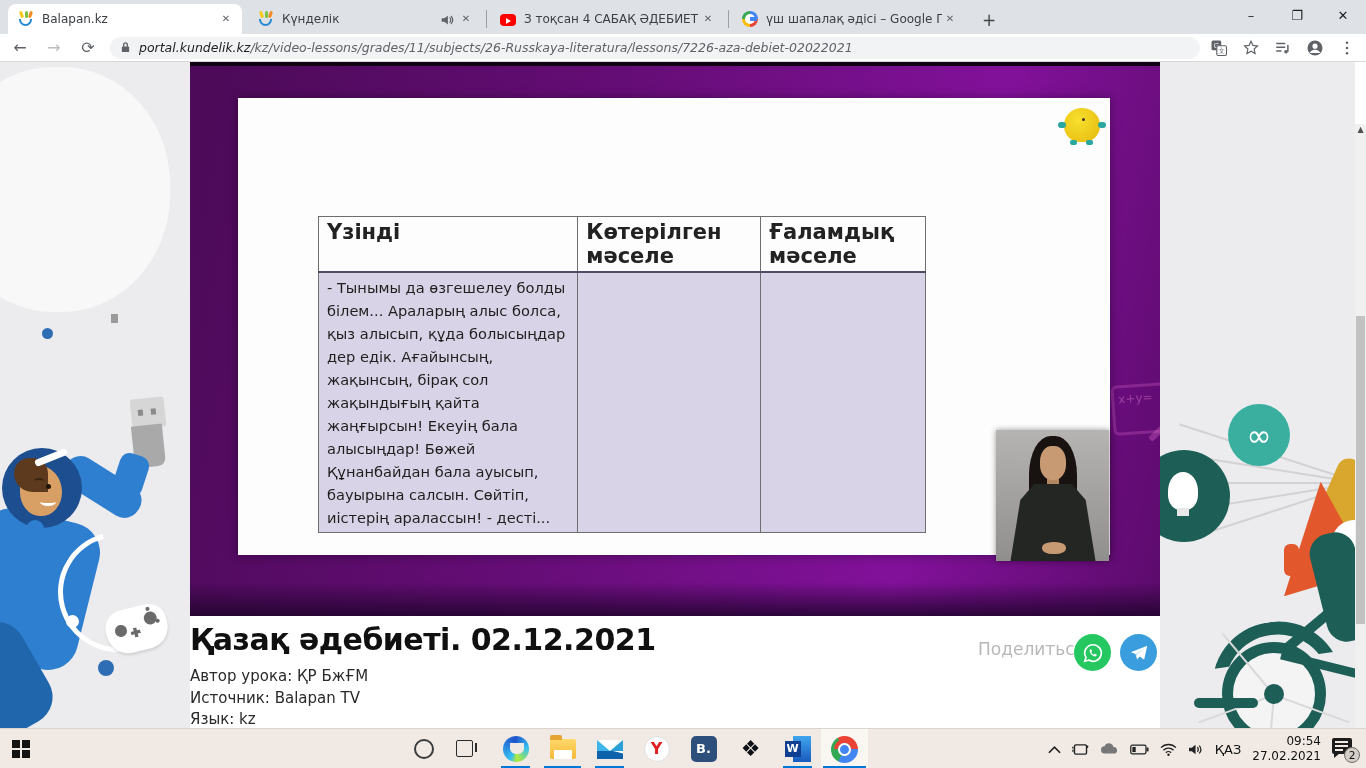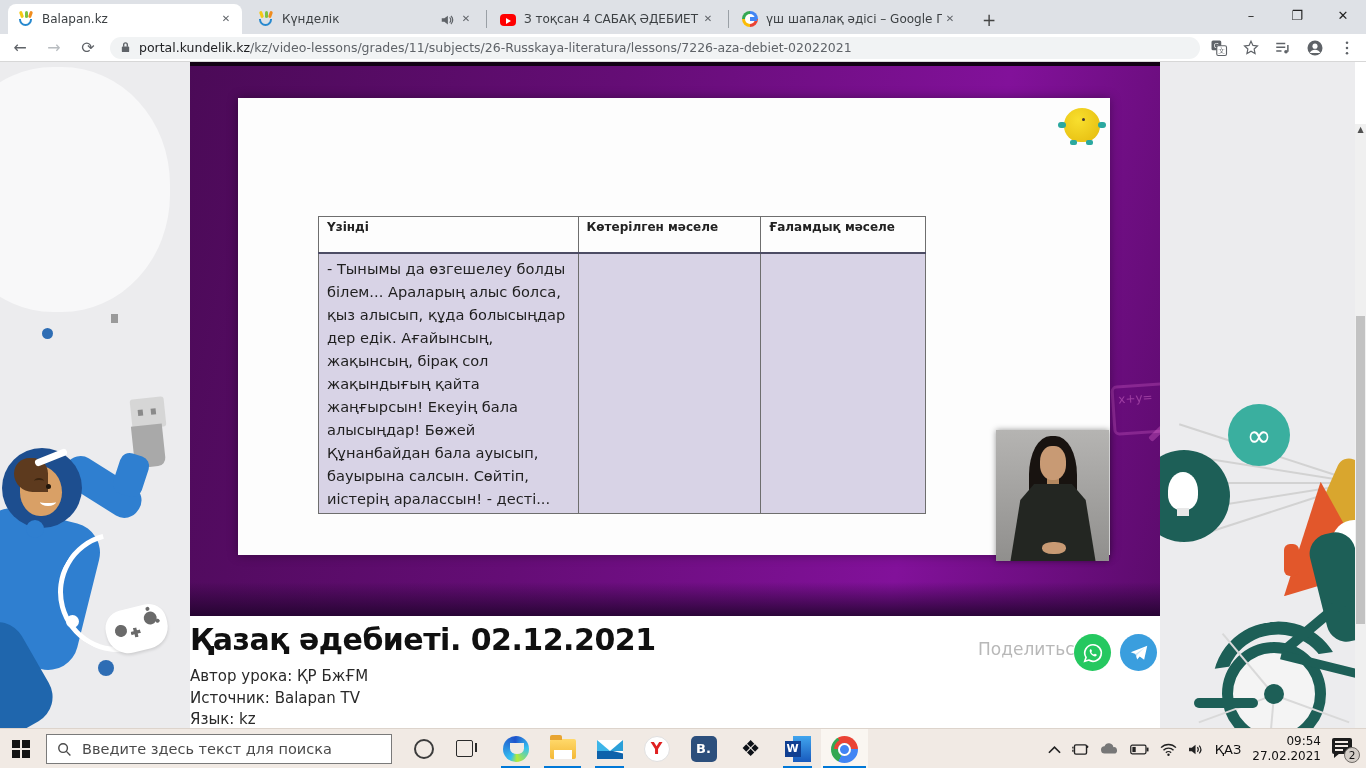--- a/index.html
+++ b/index.html
@@ -26,21 +26,21 @@
   .fav-google:after { content:""; position:absolute; left:8px; top:6px; width:7px; height:4px; background:#4285f4; }
   .tab-audio { width:14px; height:14px; margin-right:4px; flex:none; }
   .newtab-btn { position:absolute; left:976px; top:8px; width:26px; height:26px; text-align:center; line-height:24px; font-size:17px; color:#444; border-radius:50%; }
   .wincontrols { position:absolute; right:0; top:0; height:30px; display:flex; }
   .winbtn { width:46px; height:30px; display:flex; align-items:center; justify-content:center; color:#222; font-size:13px; }
 
   
   .toolbar { position:absolute; left:0; top:34px; width:1366px; height:28px; background:#fff; border-bottom:1px solid #d7d7d7; display:flex; align-items:center; }
   .navbtn { width:28px; height:24px; display:flex; align-items:center; justify-content:center; font-size:16px; color:#5f6368; margin-left:6px; }
   .navbtn.disabled { color:#b8bcc0; }
-  .omnibox { height:22px; flex:1; margin:0 10px 0 8px; background:#f1f3f4; border-radius:12px; display:flex; align-items:center; padding:0 10px; }
+  .omnibox { height:22px; flex:1; margin:0 10px 0 8px; background:#f1f3f4; border-radius:12px; display:flex; align-items:center; padding:0 10px;font-style:italic; }
   .omnibox .url { font-size:12.5px; color:#202124; white-space:nowrap; overflow:hidden; }
   .omnibox .url .path { color:#5f6368; }
   .tool-icons { display:flex; align-items:center; gap:14px; margin-right:10px; }
   .ticon { width:18px; height:18px; }
 
   
   .page { position:absolute; left:0; top:62px; width:1366px; height:666px; background:#fff; }
   .strip { position:absolute; top:0; height:666px; background:#ececee; overflow:hidden; }
   .strip.left { left:0; width:190px; }
   .strip.right { left:1160px; width:195px; }
@@ -109,21 +109,21 @@
   .video .topline { position:absolute; left:0; top:0; width:100%; height:4px; background:#120114; }
   .video .floor { position:absolute; left:0; bottom:0; width:100%; height:34px; background:linear-gradient(to top, rgba(30,3,42,.85), rgba(30,3,42,0)); }
   .board-icon { position:absolute; left:922px; top:322px; width:56px; height:50px; border:3px solid rgba(255,130,230,.22); border-radius:6px; transform:rotate(-4deg); color:rgba(255,150,235,.35); font-size:12px; padding:4px; }
   .board-icon .pencil { position:absolute; right:-6px; bottom:-4px; width:26px; height:6px; background:rgba(255,130,230,.28); border-radius:2px; transform:rotate(-40deg); }
 
   .slide { position:absolute; left:48px; top:36px; width:872px; height:457px; background:#fdfdfd; box-shadow:0 0 10px rgba(0,0,0,.35); }
   .slide-title { position:absolute; left:80px; top:38px; font-size:31px; font-weight:bold; color:#4b2683; }
   .slide-sub { position:absolute; left:80px; top:86px; font-size:17px; font-weight:bold; color:#1c1c1c; }
   .stable { position:absolute; left:80px; top:118px; width:608px; border-collapse:collapse; }
   .stable th, .stable td { border:1.5px solid #6e6e6e; vertical-align:top; text-align:left; padding:3px 8px; }
-  .stable th { background:#fdfdfd; font-size:12px; font-weight:bold; color:#222; height:36px; }
+  .stable th { background:#fdfdfd; font-size:21px; font-weight:bold; color:#222; height:36px; }
   .stable td { background:#d8d3e6; border-top:2.5px solid #4c4c64; height:253px; }
   .stable td.c1 { font-size:14.6px; line-height:23px; color:#1f1f1f; }
   .stable .w1 { width:260px; } .stable .w2 { width:183px; } .stable .w3 { width:165px; }
 
   .chick { position:absolute; left:822px; top:8px; width:44px; height:40px; }
   .chick .bodyy { position:absolute; left:4px; top:2px; width:36px; height:34px; background:radial-gradient(circle at 40% 35%, #f8df2e, #e4b90c); border-radius:50% 50% 46% 46%; }
   .chick .wing { position:absolute; top:16px; width:8px; height:6px; background:#2aa8a0; border-radius:3px; }
   .chick .foot { position:absolute; top:34px; width:7px; height:5px; background:#2aa8a0; border-radius:2px; }
   .chick .eyee { position:absolute; left:22px; top:12px; width:3px; height:3px; background:#433; border-radius:50%; }
 
@@ -418,27 +418,20 @@
     </div>
   </div>
 
   <div class="taskbar">
     <div class="startbtn">
         <i></i>
         <i></i>
         <i></i>
         <i></i>
       </div>
-    <div class="tsearch">
-      <svg width="15" height="15" viewBox="0 0 16 16">
-          <circle cx="6.5" cy="6.5" r="4.6" fill="none" stroke="#4a4a4a" stroke-width="1.5"></circle>
-          <line x1="10" y1="10" x2="14.3" y2="14.3" stroke="#4a4a4a" stroke-width="1.5"></line>
-        </svg>
-      <span class="ph">Введите здесь текст для поиска</span>
-    </div>
     <span class="cortana"></span>
     <span class="taskview"></span>
 
     <div class="tb-icons">
       <div class="tb-slot">
           <span class="ic-edge"></span>
           <span class="uline"></span>
         </div>
       <div class="tb-slot">
           <span class="ic-folder"></span>

